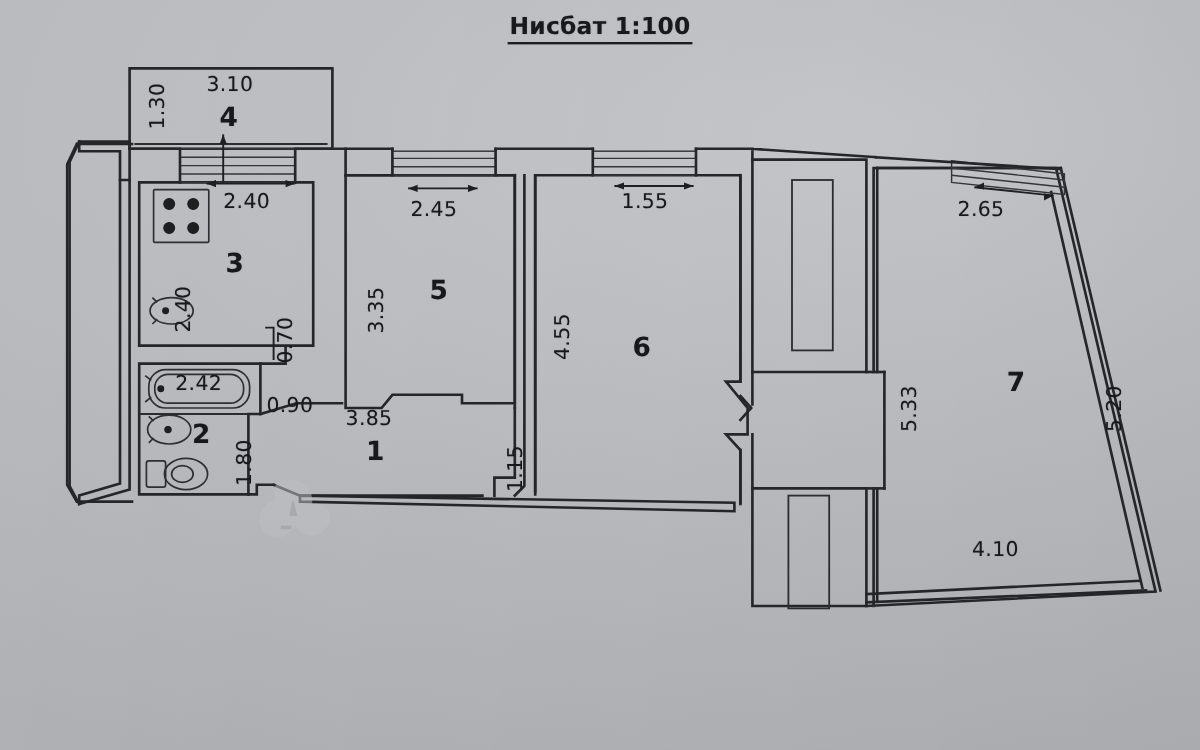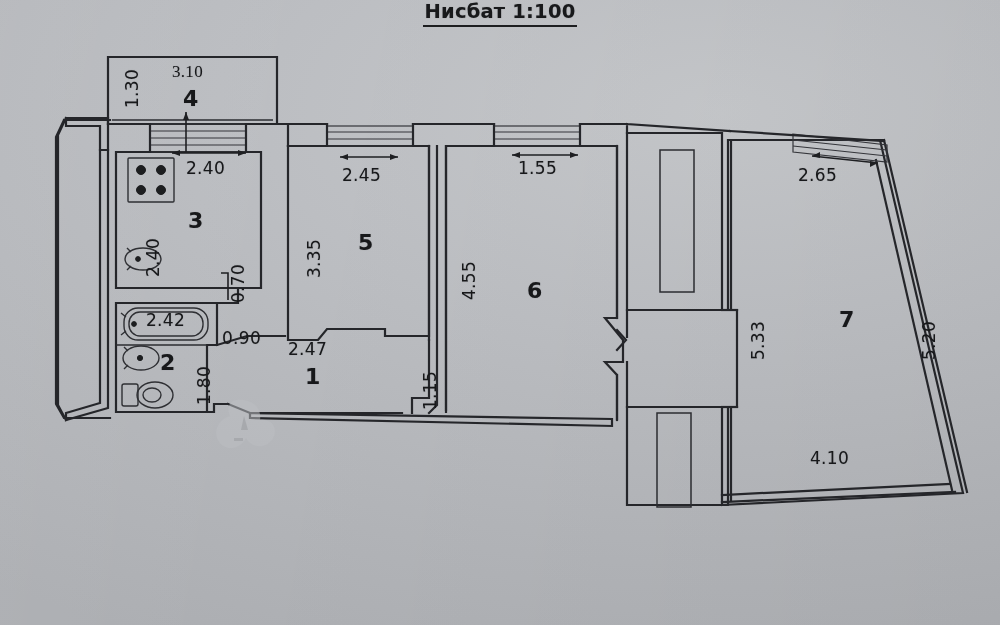--- a/index.html
+++ b/index.html
@@ -30,21 +30,21 @@
     background:
       linear-gradient(100deg, rgba(255,255,255,0.05) 0%, rgba(255,255,255,0.00) 30%, rgba(0,0,0,0.035) 100%);
     pointer-events: none;
   }
 
   
   #title {
     position: absolute;
     left: 0;
     right: 0;
-    top: 1px;
+    top: 11px;
     text-align: center;
     z-index: 6;
   }
   #title .t {
     display: inline-block;
     font-family: "DejaVu Sans", sans-serif;
     font-weight: bold;
     font-size: 19.5px;
     letter-spacing: 0.2px;
     color: #18191b;
@@ -284,25 +284,25 @@
 </svg>
 
 <div class="lbl room" style="left:183px; top:88px;">4</div>
 <div class="lbl room" style="left:188px; top:210px;">3</div>
 <div class="lbl room" style="left:160px; top:352px;">2</div>
 <div class="lbl room" style="left:305px; top:366px;">1</div>
 <div class="lbl room" style="left:358px; top:232px;">5</div>
 <div class="lbl room" style="left:527px; top:280px;">6</div>
 <div class="lbl room" style="left:839px; top:309px;">7</div>
 
-<div class="lbl dim" style="left:172px; top:63px;font-family:Liberation Serif, serif;">3.10</div>
+<div class="lbl dim" style="left:172px; top:63px;">3.10</div>
 <div class="lbl dim" style="left:186px; top:160px;">2.40</div>
 <div class="lbl dim" style="left:146px; top:312px;">2.42</div>
 <div class="lbl dim" style="left:222px; top:310px;margin-top:20px;">0.90</div>
-<div class="lbl dim" style="left:288px; top:341px;">2.47</div>
+<div class="lbl dim" style="left:288px; top:341px;">3.85</div>
 <div class="lbl dim" style="left:342px; top:167px;">2.45</div>
 <div class="lbl dim" style="left:518px; top:160px;">1.55</div>
 <div class="lbl dim" style="left:798px; top:167px;text-align:right;">2.65</div>
 <div class="lbl dim" style="left:810px; top:450px;">4.10</div>
 
 <div class="lbl dim rot90" style="left:124px; top:108px;">1.30</div>
 <div class="lbl dim rot90" style="left:145px; top:277px;">2.40</div>
 <div class="lbl dim rot90" style="left:196px; top:405px;">1.80</div>
 <div class="lbl dim rot90" style="left:230px; top:303px;">0.70</div>
 <div class="lbl dim rot90" style="left:306px; top:278px;">3.35</div>

